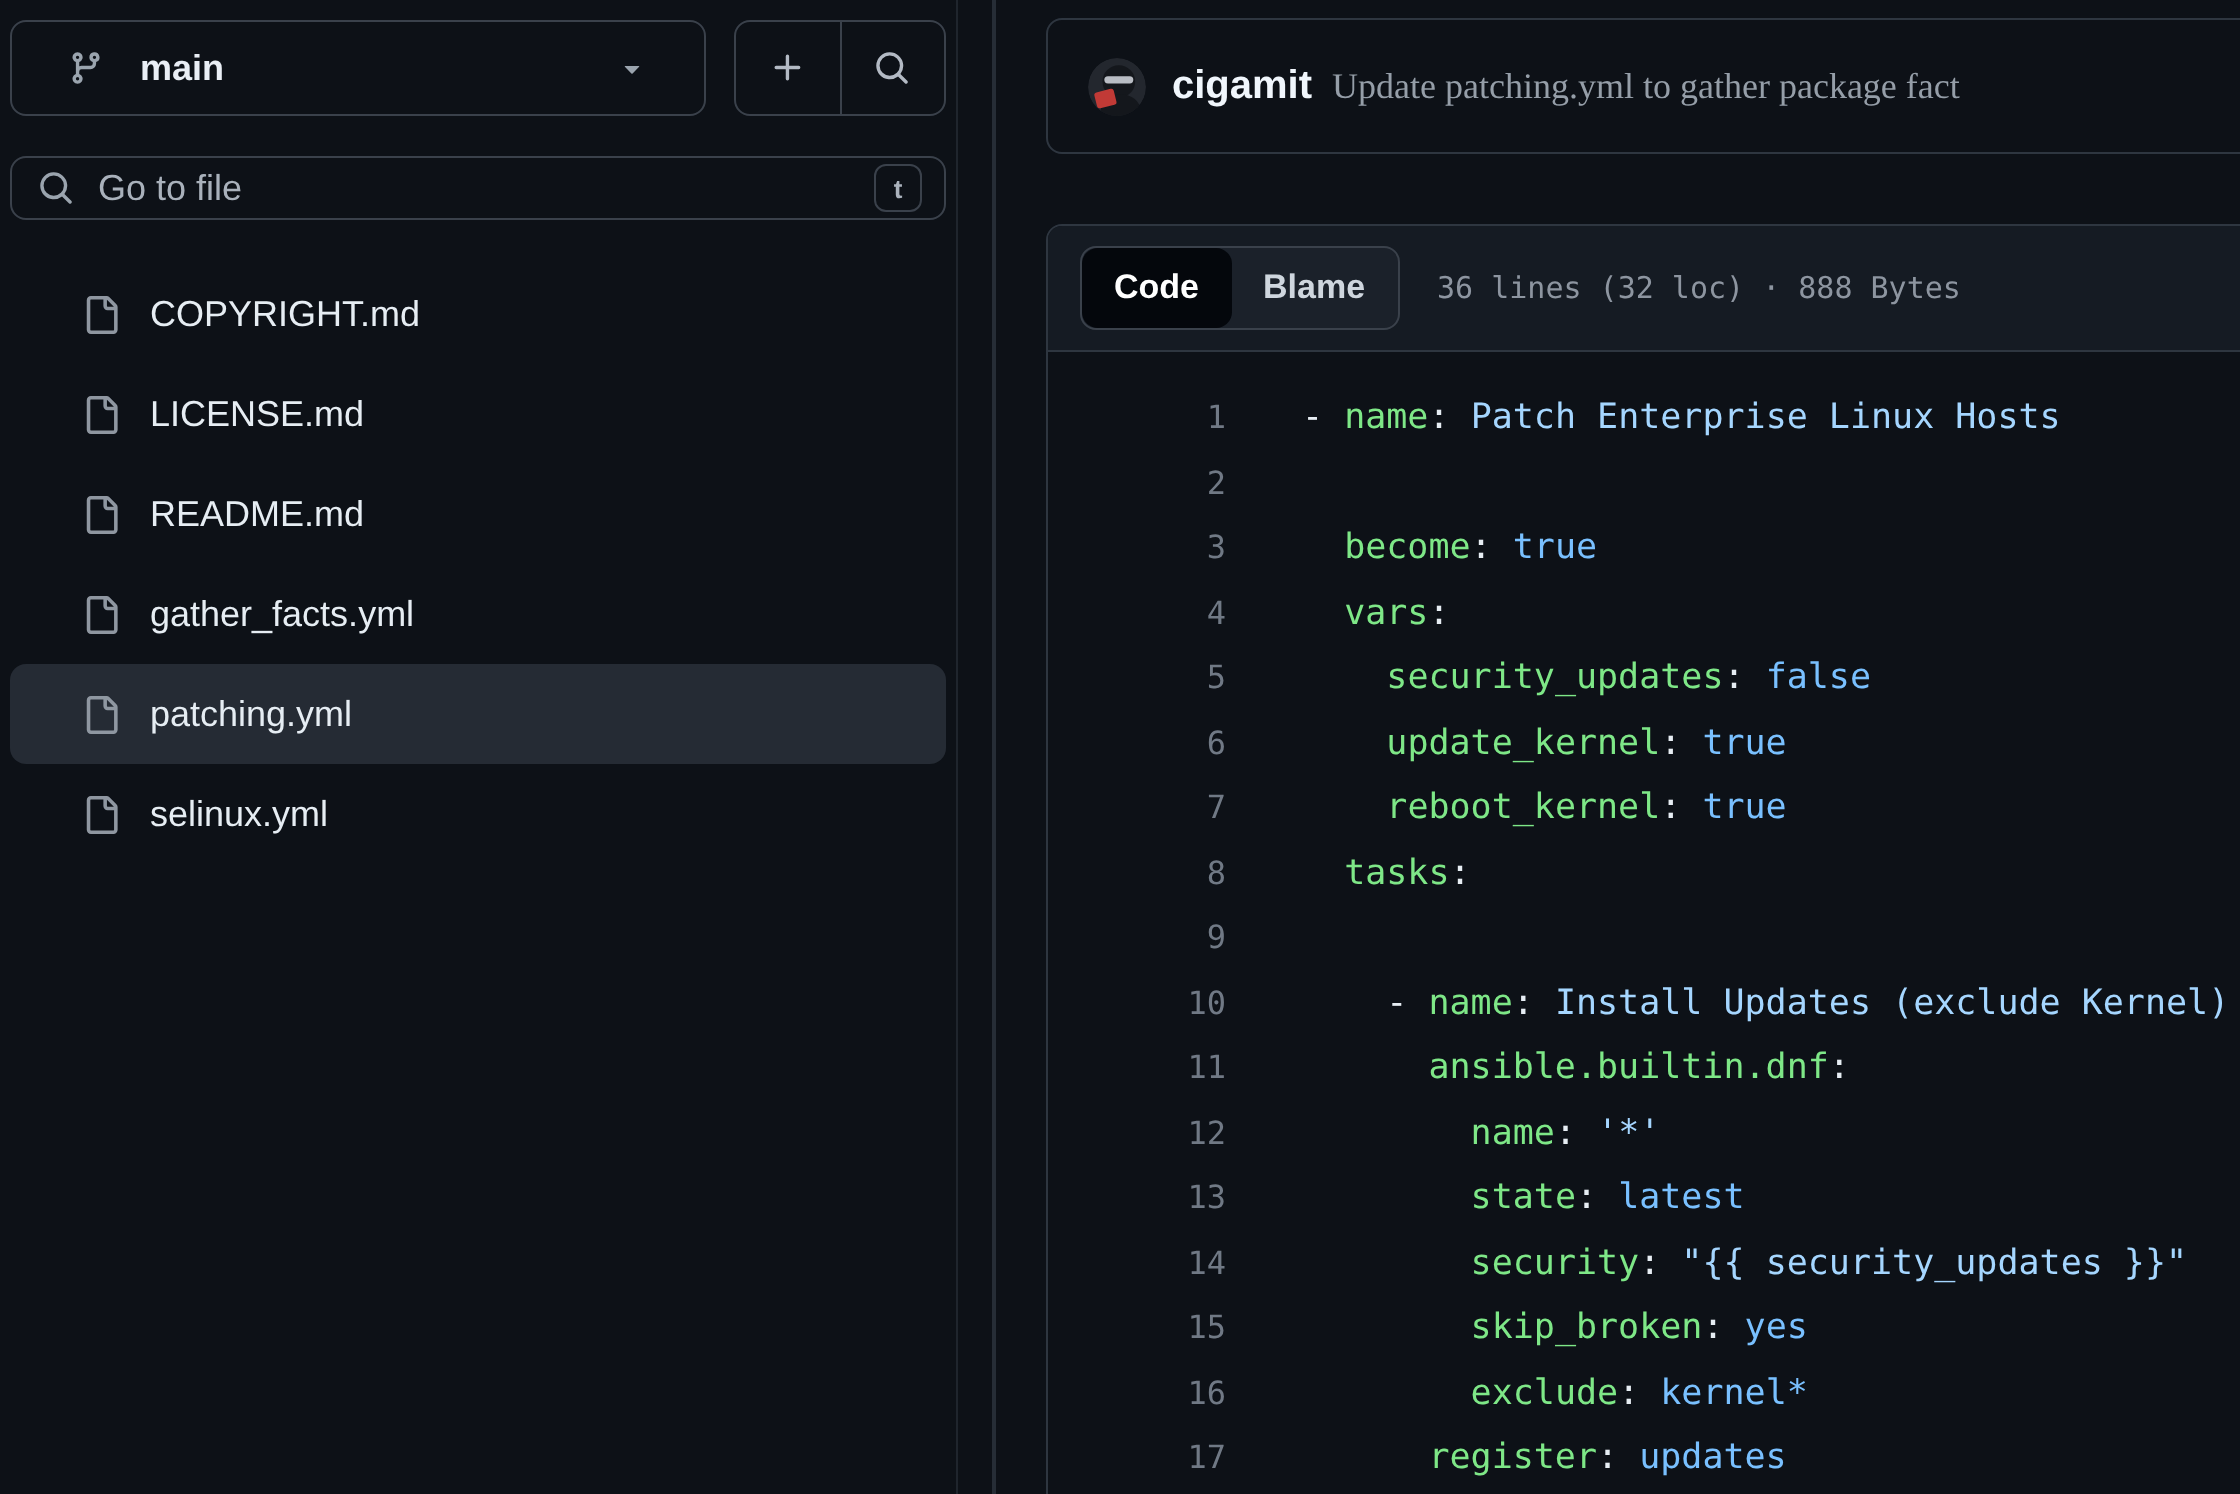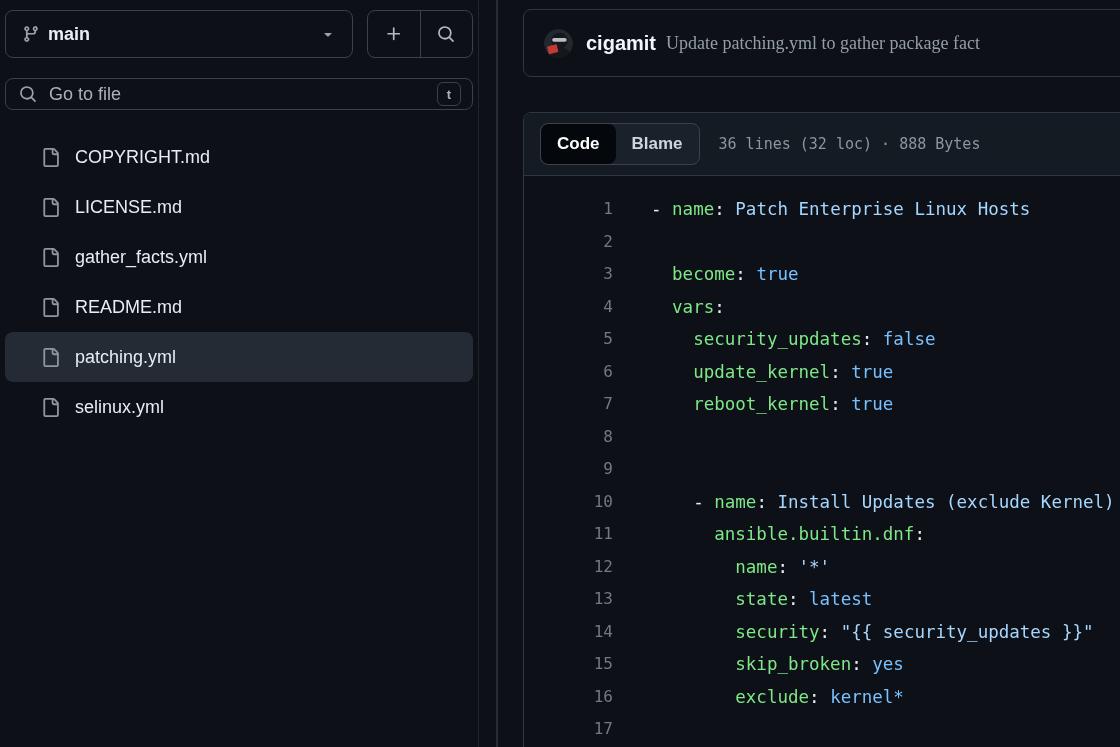--- a/index.html
+++ b/index.html
@@ -17,23 +17,23 @@
     position:relative;
   }
   
   .sidebar{
     position:absolute;left:0;top:0;width:479px;height:747px;
     border-right:1px solid #1f252d;
     padding:10px 5px 0 5px;
   }
   .side-row1{display:flex;gap:14px;height:48px;}
   .branch-btn{
-    flex:1;display:flex;align-items:center;gap:8px;
+    flex:1;display:flex;align-items:center;gap:18px;
     background:transparent;border:1px solid var(--border-ctl);border-radius:8px;
-    padding:0 16px;cursor:pointer;color:var(--text);
+    padding:0 28px;cursor:pointer;color:var(--text);
   }
   .branch-btn .ic{color:var(--icon);display:flex;}
   .branch-name{font-size:18px;font-weight:600;color:#e9eef5;}
   .caret{margin-left:auto;color:var(--icon);display:flex;}
   .split-btn{
     width:106px;display:flex;border:1px solid var(--border-ctl);border-radius:8px;overflow:hidden;
   }
   .split-btn button{
     flex:1;display:flex;align-items:center;justify-content:center;
     background:transparent;border:none;color:#b3bac4;cursor:pointer;
@@ -169,29 +169,29 @@
             </svg>
     </span>
     <span class="fname">LICENSE.md</span>
   </li>
         <li>
     <span class="fic">
       <svg width="19" height="19" viewBox="0 0 16 16" fill="currentColor">
               <path d="M2 1.75C2 .784 2.784 0 3.75 0h6.586c.464 0 .909.184 1.237.513l2.914 2.914c.329.328.513.773.513 1.237v9.586A1.75 1.75 0 0 1 13.25 16h-9.5A1.75 1.75 0 0 1 2 14.25Zm1.75-.25a.25.25 0 0 0-.25.25v12.5c0 .138.112.25.25.25h9.5a.25.25 0 0 0 .25-.25V6h-2.75A1.75 1.75 0 0 1 9 4.25V1.5Zm6.75.062V4.25c0 .138.112.25.25.25h2.688l-.011-.013-2.914-2.914-.013-.011Z"></path>
             </svg>
     </span>
+    <span class="fname">README.md</span>
+  </li>
+        <li>
+    <span class="fic">
+      <svg width="19" height="19" viewBox="0 0 16 16" fill="currentColor">
+              <path d="M2 1.75C2 .784 2.784 0 3.75 0h6.586c.464 0 .909.184 1.237.513l2.914 2.914c.329.328.513.773.513 1.237v9.586A1.75 1.75 0 0 1 13.25 16h-9.5A1.75 1.75 0 0 1 2 14.25Zm1.75-.25a.25.25 0 0 0-.25.25v12.5c0 .138.112.25.25.25h9.5a.25.25 0 0 0 .25-.25V6h-2.75A1.75 1.75 0 0 1 9 4.25V1.5Zm6.75.062V4.25c0 .138.112.25.25.25h2.688l-.011-.013-2.914-2.914-.013-.011Z"></path>
+            </svg>
+    </span>
     <span class="fname">gather_facts.yml</span>
-  </li>
-        <li>
-    <span class="fic">
-      <svg width="19" height="19" viewBox="0 0 16 16" fill="currentColor">
-              <path d="M2 1.75C2 .784 2.784 0 3.75 0h6.586c.464 0 .909.184 1.237.513l2.914 2.914c.329.328.513.773.513 1.237v9.586A1.75 1.75 0 0 1 13.25 16h-9.5A1.75 1.75 0 0 1 2 14.25Zm1.75-.25a.25.25 0 0 0-.25.25v12.5c0 .138.112.25.25.25h9.5a.25.25 0 0 0 .25-.25V6h-2.75A1.75 1.75 0 0 1 9 4.25V1.5Zm6.75.062V4.25c0 .138.112.25.25.25h2.688l-.011-.013-2.914-2.914-.013-.011Z"></path>
-            </svg>
-    </span>
-    <span class="fname">README.md</span>
   </li>
         <li class="selected">
     <span class="fic">
       <svg width="19" height="19" viewBox="0 0 16 16" fill="currentColor">
               <path d="M2 1.75C2 .784 2.784 0 3.75 0h6.586c.464 0 .909.184 1.237.513l2.914 2.914c.329.328.513.773.513 1.237v9.586A1.75 1.75 0 0 1 13.25 16h-9.5A1.75 1.75 0 0 1 2 14.25Zm1.75-.25a.25.25 0 0 0-.25.25v12.5c0 .138.112.25.25.25h9.5a.25.25 0 0 0 .25-.25V6h-2.75A1.75 1.75 0 0 1 9 4.25V1.5Zm6.75.062V4.25c0 .138.112.25.25.25h2.688l-.011-.013-2.914-2.914-.013-.011Z"></path>
             </svg>
     </span>
     <span class="fname">patching.yml</span>
   </li>
         <li>
@@ -254,20 +254,21 @@
           <div class="code-row">
     <span class="ln">6</span>
     <span class="lc"><span class="tk-plain">    </span><span class="tk-key">update_kernel</span><span class="tk-plain">: </span><span class="tk-const">true</span></span>
   </div>
           <div class="code-row">
     <span class="ln">7</span>
     <span class="lc"><span class="tk-plain">    </span><span class="tk-key">reboot_kernel</span><span class="tk-plain">: </span><span class="tk-const">true</span></span>
   </div>
           <div class="code-row">
     <span class="ln">8</span>
+    <span class="lc"><span class="tk-plain">  </span><span class="tk-key">tasks</span><span class="tk-plain">:</span></span>
   </div>
           <div class="code-row">
     <span class="ln">9</span>
     <span class="lc"></span>
   </div>
           <div class="code-row">
     <span class="ln">10</span>
     <span class="lc"><span class="tk-plain">    - </span><span class="tk-key">name</span><span class="tk-plain">: </span><span class="tk-str">Install Updates (exclude Kernel)</span></span>
   </div>
           <div class="code-row">
@@ -289,17 +290,18 @@
           <div class="code-row">
     <span class="ln">15</span>
     <span class="lc"><span class="tk-plain">        </span><span class="tk-key">skip_broken</span><span class="tk-plain">: </span><span class="tk-const">yes</span></span>
   </div>
           <div class="code-row">
     <span class="ln">16</span>
     <span class="lc"><span class="tk-plain">        </span><span class="tk-key">exclude</span><span class="tk-plain">: </span><span class="tk-const">kernel*</span></span>
   </div>
           <div class="code-row">
     <span class="ln">17</span>
+    <span class="lc"><span class="tk-plain">      </span><span class="tk-key">register</span><span class="tk-plain">: </span><span class="tk-const">updates</span></span>
   </div>
         </div>
     </section>
   </main>
 </div>
 
 </body></html>

